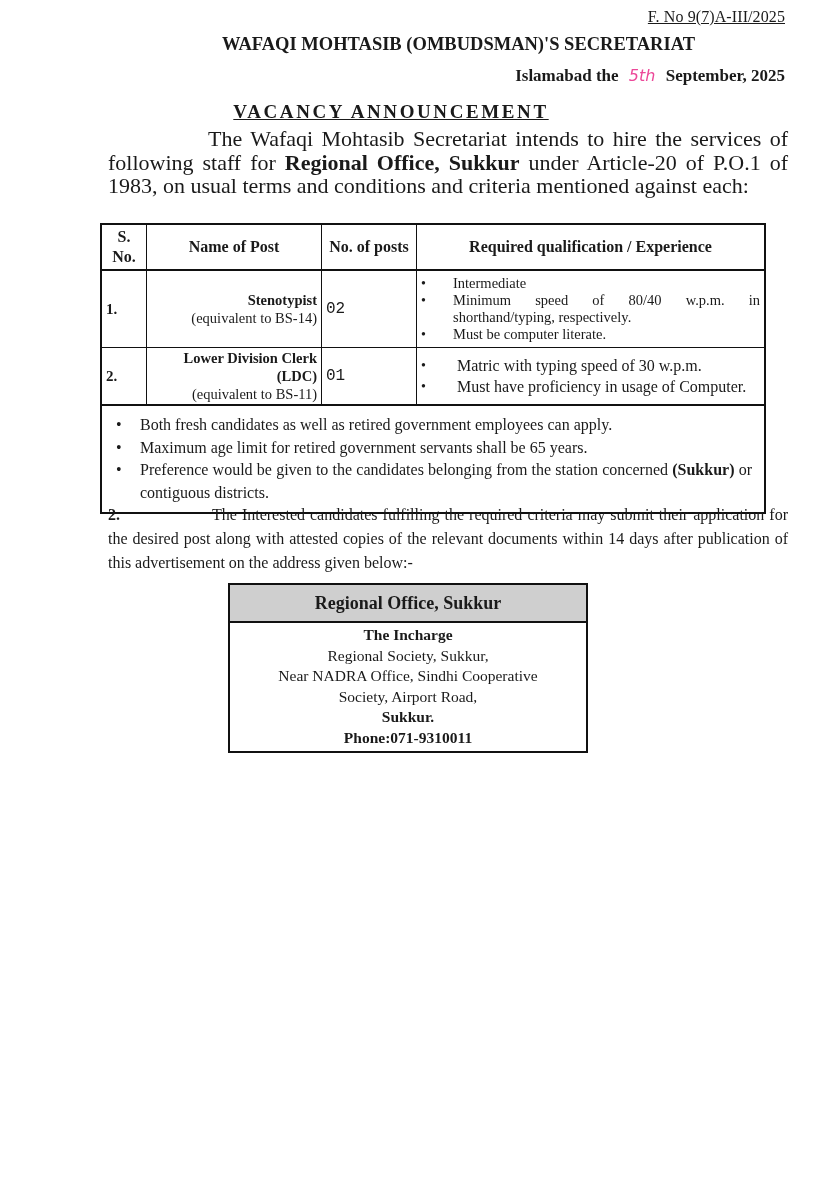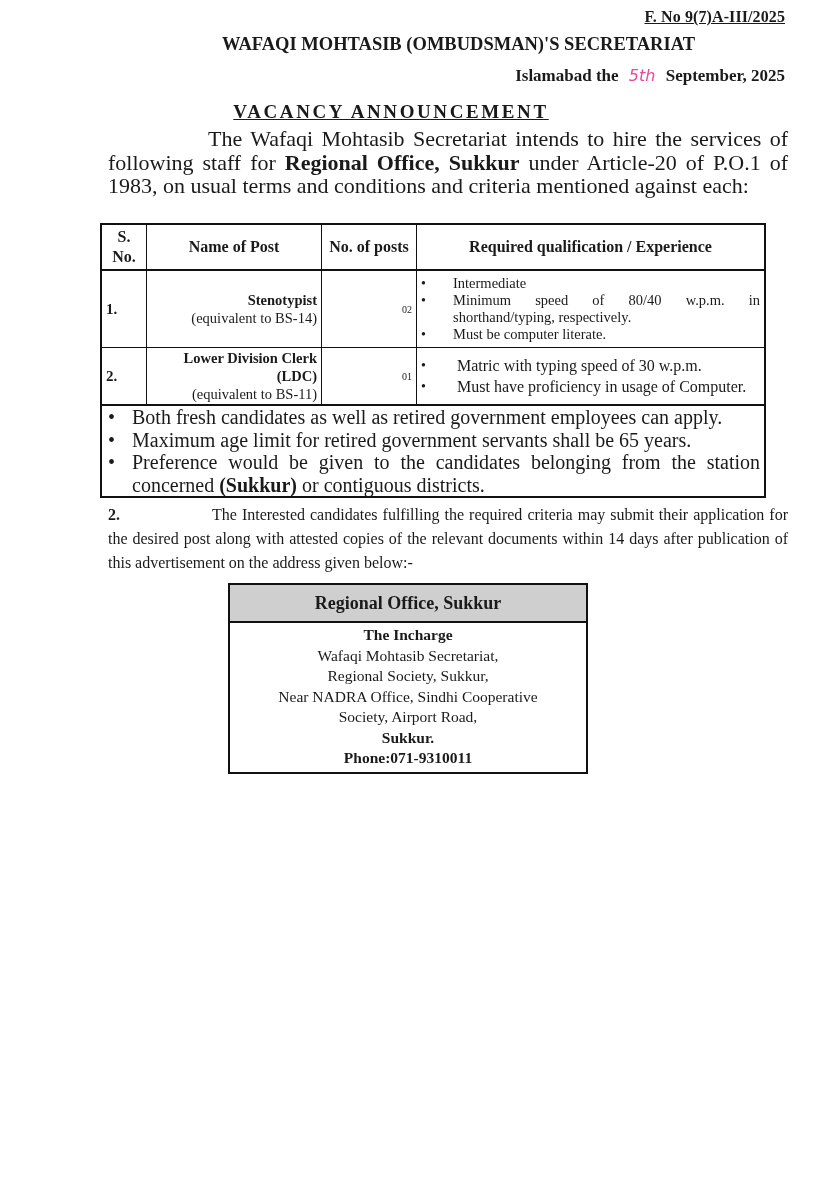--- a/index.html
+++ b/index.html
@@ -3,21 +3,21 @@
 <meta charset="utf-8">
 <style>
   html, body { margin: 0; padding: 0; background: #ffffff; }
   body {
     width: 828px; height: 1200px; position: relative; overflow: hidden;
     font-family: "Liberation Serif", "DejaVu Serif", serif;
     color: #1a1a1a;
   }
   .abs { position: absolute; }
   .fileno {
-    right: 43px; top: 8px; font-size: 16px; font-weight: bold;
+    right: 43px; top: 8px; font-size: 16px; font-weight: normal;
     text-decoration: underline; letter-spacing: 0.1px;
   }
   .org {
     left: 0; width: 828px; top: 34px; text-align: center;
     font-size: 18.5px; font-weight: bold; padding-left: 89px; box-sizing: border-box;
   }
   .dateline {
     right: 43px; top: 66px; font-size: 17px; font-weight: bold;
   }
   .dateline .hand {
@@ -41,31 +41,31 @@
   }
   table.vac th, table.vac td { border: 1.5px solid #111; padding: 0 4px; vertical-align: middle; }
   table.vac { border: 2.5px solid #111; }
   table.vac th { font-size: 16px; font-weight: bold; text-align: center; line-height: 20px; height: 44px; border-bottom: 2.5px solid #111; }
   table.vac th.sno { width: 36px; }
   table.vac th.post { width: 166px; }
   table.vac th.nop { width: 86px; }
   td.sno { font-weight: bold; text-align: left; padding-left: 8px; font-size: 15px; }
   td.post { text-align: right; line-height: 18px; }
   td.post b { display: block; font-size: 14.5px; }
-  td.nop { text-align: right; font-size: 10px; }
+  td.nop { text-align: left; font-size: 16px; font-family: Liberation Mono, monospace; }
   td.qual { padding: 2px 6px 2px 8px; }
   ul.q { list-style: none; margin: 0; padding: 0; }
   ul.q li { position: relative; padding-left: 32px; line-height: 17px; }
   ul.q li::before { content: "•"; position: absolute; left: 0; top: 0; font-size: 14px; }
   ul.q.big li { line-height: 21px; font-size: 16px; padding-left: 36px; }
   li.just { text-align: justify; text-align-last: justify; word-spacing: 6px; }
   tr.r1 td { height: 76px; }
   tr.r2 td { height: 56px; }
   td.notes { padding: 4px 8px 6px 8px; }
-  ul.notes { list-style: none; margin: 0; padding: 0; font-size: 20px; }
+  ul.notes { list-style: none; margin: 8px; padding: 0; font-size: 16px; }
   ul.notes li { position: relative; padding-left: 26px; line-height: 22.5px; }
   ul.notes li::before { content: "•"; position: absolute; left: 2px; top: 0; }
   ul.notes li.justify { text-align: justify; }
 
   .para2 {
     left: 108px; width: 680px; top: 503px; font-size: 16px; line-height: 24px;
     text-align: justify;
   }
   .para2 .num { font-weight: bold; display: inline-block; width: 104px; }
 
@@ -148,20 +148,19 @@
 </table>
 
 <div class="abs para2">
   <span class="num">2.</span><span>The Interested candidates fulfilling the required criteria may submit their application for the desired post along with attested copies of the relevant documents within 14 days after publication of this advertisement on the address given below:-</span>
 </div>
 
 <div class="abs addr">
   <div class="hdr">Regional Office, Sukkur</div>
   <div class="body">
     <div class="b">The Incharge</div>
-    <div>Wafaqi Mohtasib Secretariat,</div>
     <div>Regional Society, Sukkur,</div>
     <div>Near NADRA Office, Sindhi Cooperative</div>
     <div>Society, Airport Road,</div>
     <div class="b">Sukkur.</div>
     <div class="b">Phone:071-9310011</div>
   </div>
 </div>
 
 </body></html>

